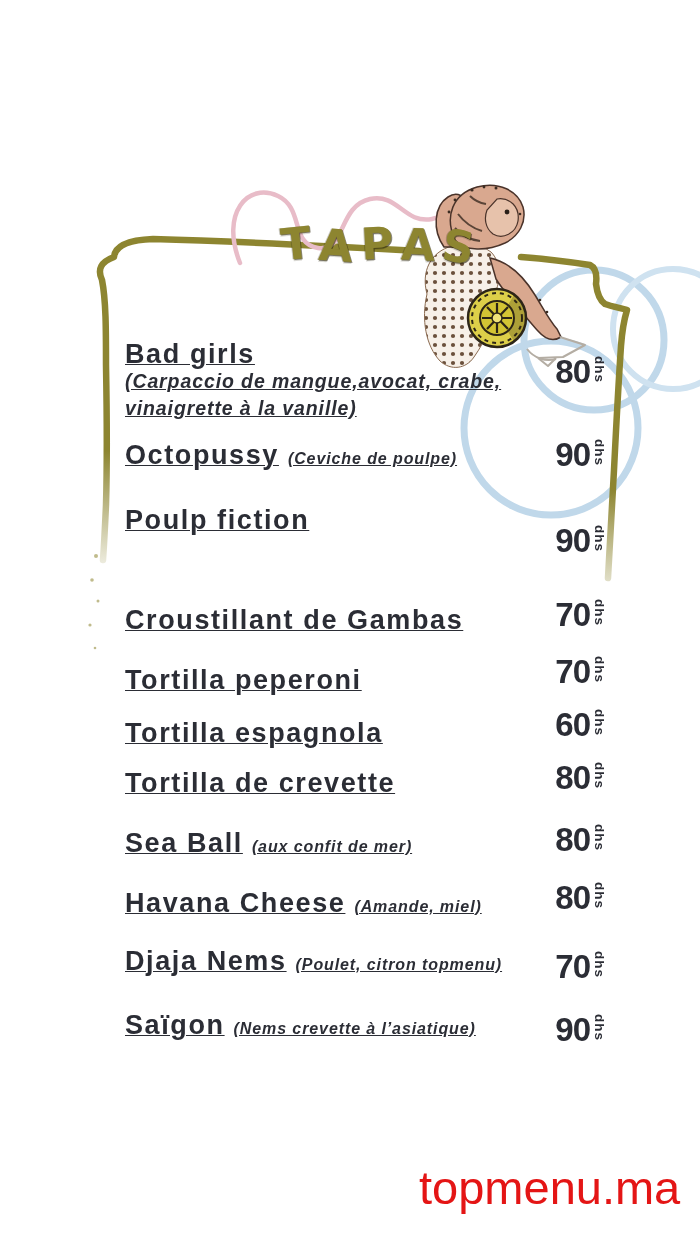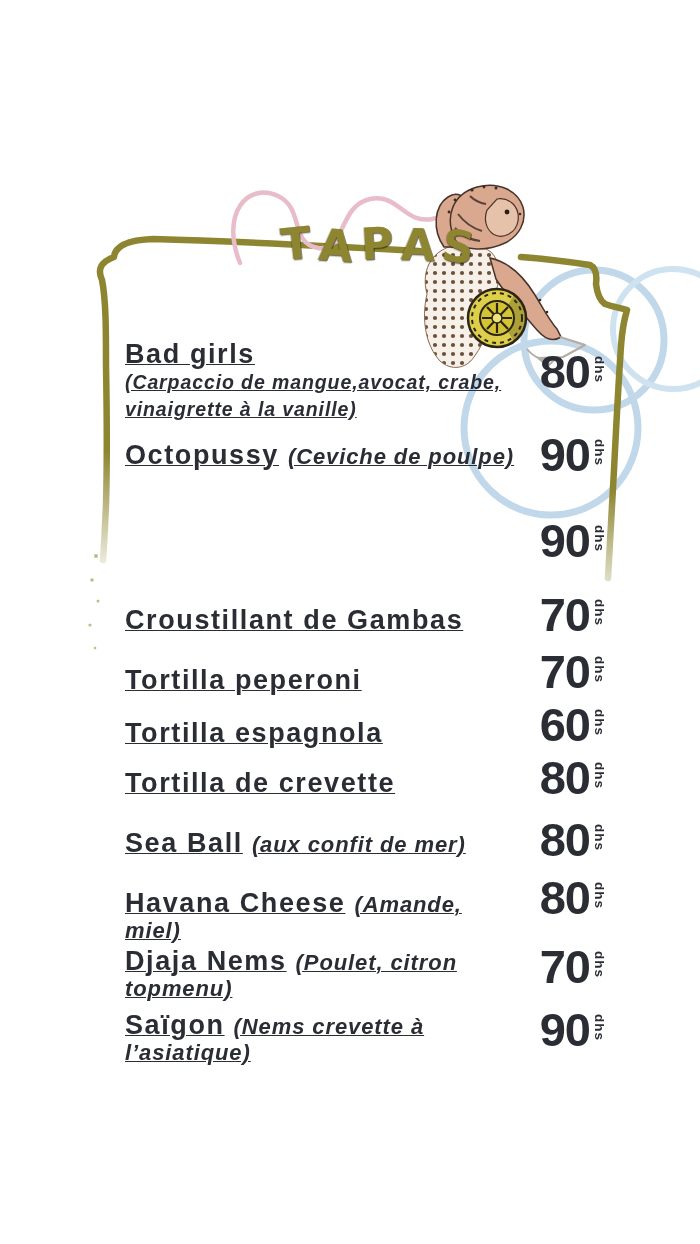--- a/index.html
+++ b/index.html
@@ -23,27 +23,27 @@
   .tapas span:nth-child(1){transform:rotate(-6deg);}
   .tapas span:nth-child(2){transform:rotate(4deg) translateY(2px);}
   .tapas span:nth-child(3){transform:rotate(-3deg);}
   .tapas span:nth-child(4){transform:rotate(2deg) translateY(1px);}
   .tapas span:nth-child(5){transform:rotate(9deg) translateY(3px);margin-right:0;}
 
   
   .row{position:absolute;left:125px;width:482px;z-index:2;color:#2b2d35;}
   .left{display:block;padding-right:90px;text-decoration:underline;}
   .name{font-size:27px;font-weight:bold;letter-spacing:1.6px;line-height:28px;}
-  .desc-inline{font-size:22px;font-weight:bold;font-style:italic;letter-spacing:.9px;margin-left:9px;}
+  .desc-inline{font-size:16px;font-weight:bold;font-style:italic;letter-spacing:.9px;margin-left:9px;}
   .desc-block{
     font-size:19.5px;font-weight:bold;font-style:italic;letter-spacing:.9px;
     line-height:26.5px;white-space:pre-line;
   }
   .price{position:absolute;right:0;display:flex;align-items:flex-start;}
-  .price .num{font-size:47px;font-weight:bold;line-height:37px;letter-spacing:-1px;}
+  .price .num{font-size:33px;font-weight:bold;line-height:37px;letter-spacing:-1px;}
   .price .dhs{
     writing-mode:vertical-rl;font-size:13.5px;font-weight:bold;letter-spacing:1px;
     margin-left:2px;padding-top:3px;height:40px;
   }
 
   
   .watermark{
     position:absolute;left:419px;top:1160px;z-index:3;
     font-size:47px;color:#e41515;white-space:nowrap;letter-spacing:0;
   }
@@ -155,21 +155,21 @@
 
   <div class="row" style="top:441px">
     <span class="left"><span class="name">Octopussy</span><span class="desc-inline">(Ceviche de poulpe)</span></span>
     <div class="price" style="top:-5px">
         <span class="num">90</span>
         <span class="dhs">dhs</span>
       </div>
   </div>
 
   <div class="row" style="top:506px">
-    <span class="left">
+    <span class="left"><span class="name">Poulp fiction</span>
     </span>
     <div class="price" style="top:16px">
         <span class="num">90</span>
         <span class="dhs">dhs</span>
       </div>
   </div>
 
   <div class="row" style="top:606px">
     <span class="left"><span class="name">Croustillant de Gambas</span></span>
     <div class="price" style="top:-10px">
@@ -227,14 +227,15 @@
   </div>
 
   <div class="row" style="top:1011px">
     <span class="left"><span class="name">Saïgon</span><span class="desc-inline">(Nems crevette à l’asiatique)</span></span>
     <div class="price" style="top:0px">
         <span class="num">90</span>
         <span class="dhs">dhs</span>
       </div>
   </div>
 
+  <div class="watermark">topmenu.ma</div>
 
 </div>
 
 </body></html>

